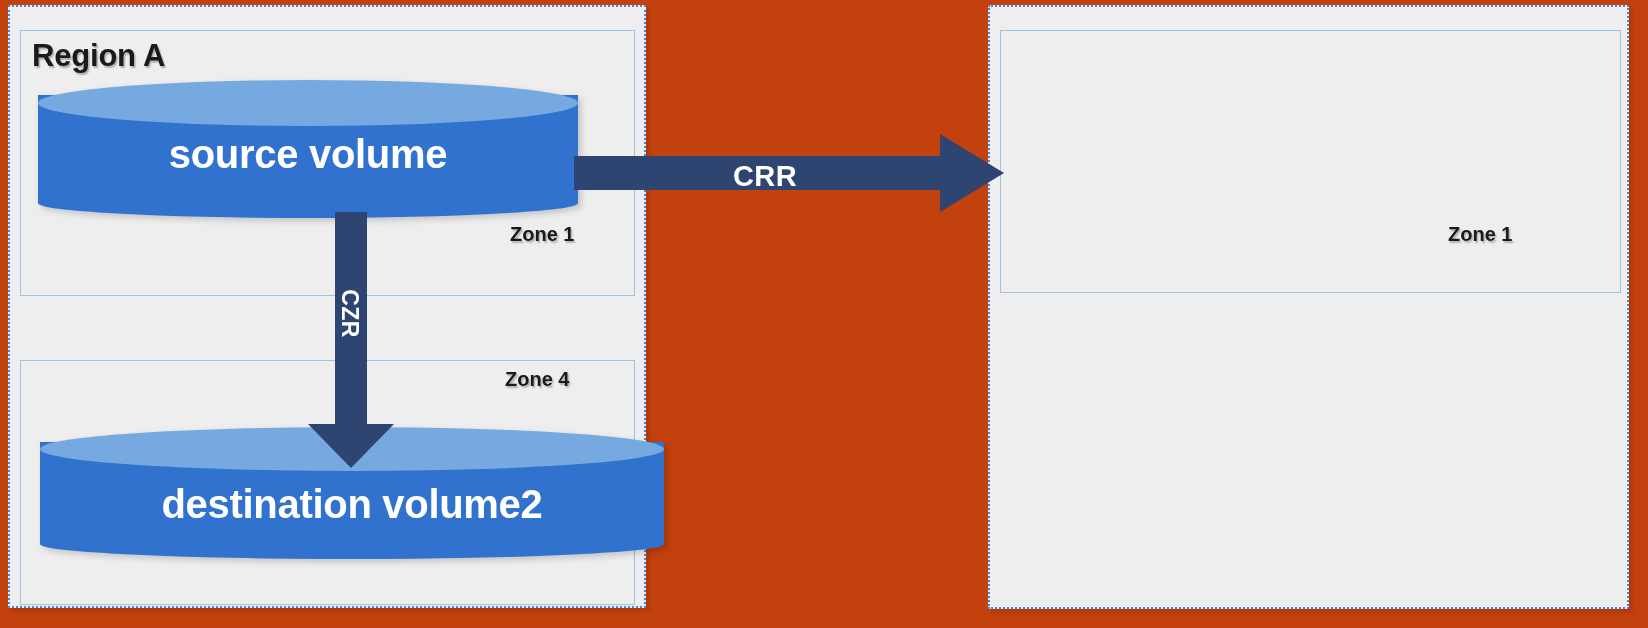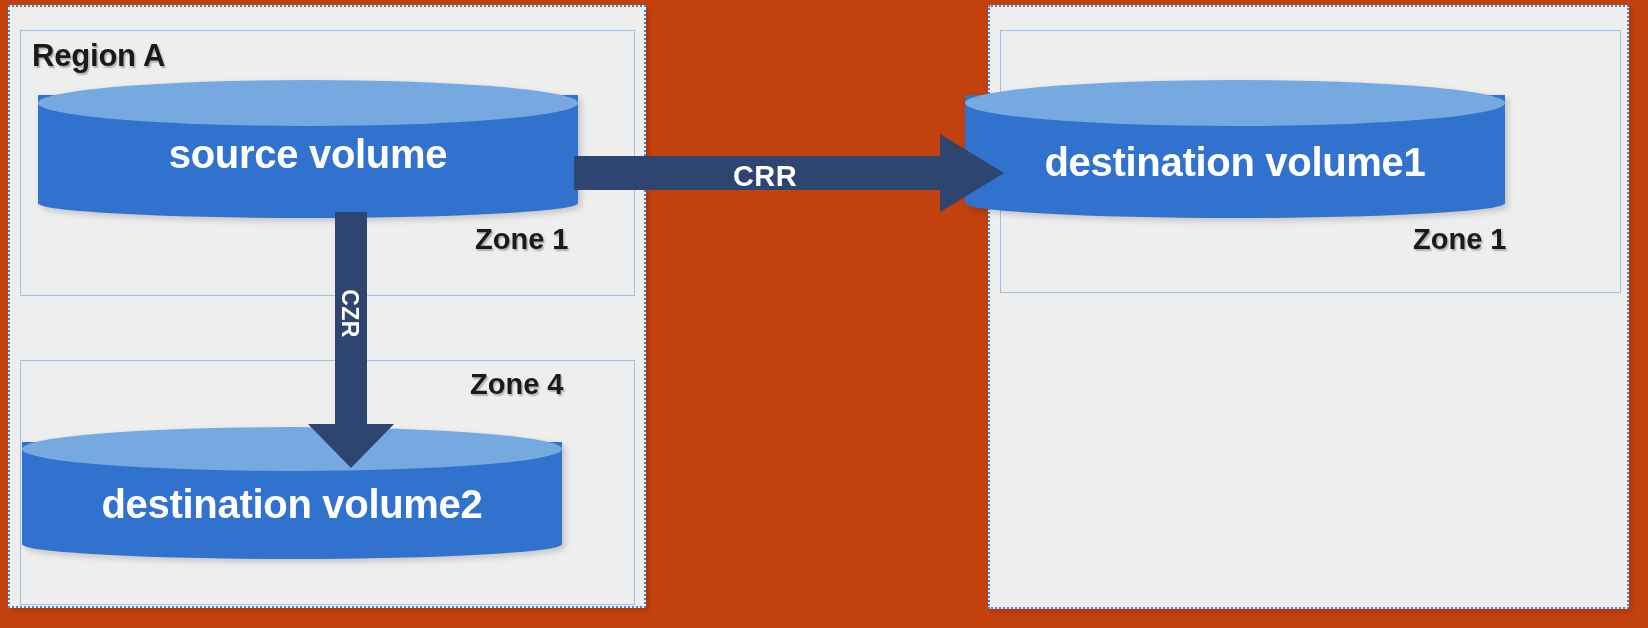--- a/index.html
+++ b/index.html
@@ -47,24 +47,25 @@
     letter-spacing: -0.2px;
     white-space: nowrap;
     text-shadow: 1.5px 1.5px 1.5px rgba(120,120,120,0.55);
   }
   #region-a-label { left: 32px;  top: 38px; }
   #region-b-label { left: 970px; top: 38px; }
 
   
   .zone-label {
     position: absolute;
-    font-size: 29px;
+    font-size: 20px;
     color: #1a1a1a;
     white-space: nowrap;
     text-shadow: 1.5px 1.5px 1.5px rgba(120,120,120,0.5);
+    margin-left: 35px;
   }
   #zone-a1-label { left: 475px;  top: 223px; }
   #zone-a2-label { left: 470px;  top: 368px; }
   #zone-b1-label { left: 1413px; top: 223px; }
 
   
   .cylinder {
     position: absolute;
     filter: drop-shadow(3px 3px 3px rgba(0,0,0,0.18));
   }
@@ -94,21 +95,21 @@
     text-align: center;
     color: #ffffff;
     font-size: 40px;
     letter-spacing: -0.3px;
     white-space: nowrap;
     z-index: 5;
   }
 
   #cyl-source        { left: 38px;  top: 80px;  width: 540px; height: 138px; }
   #cyl-dest-volume1  { left: 965px; top: 80px;  width: 540px; height: 138px; }
-  #cyl-dest-volume2  { left: 22px;  top: 427px; width: 540px; height: 132px; }
+  #cyl-dest-volume2  { left: 40px;  top: 427px; width: 624px; height: 132px; }
 
   
   .arrow-svg {
     position: absolute;
     overflow: visible;
   }
   #crr-arrow { left: 574px; top: 134px; }
   #czr-arrow { left: 308px; top: 212px; }
 
   .arrow-label {
@@ -153,26 +154,20 @@
 
   <div class="zone-label" id="zone-b1-label">Zone 1</div>
 
   <div class="cylinder" id="cyl-source">
     <div class="cyl-bottom" style="top:108px; height:30px;"></div>
     <div class="cyl-body" style="top:15px; width:100%; height:108px;"></div>
     <div class="cyl-top" style="top:0px; height:46px;"></div>
     <div class="cyl-label" style="top:52px;">source volume</div>
   </div>
 
-  <div class="cylinder" id="cyl-dest-volume1">
-    <div class="cyl-bottom" style="top:108px; height:30px;"></div>
-    <div class="cyl-body" style="top:15px; width:100%; height:108px;"></div>
-    <div class="cyl-top" style="top:0px; height:46px;"></div>
-    <div class="cyl-label" style="top:60px;">destination volume1</div>
-  </div>
 
   <div class="cylinder" id="cyl-dest-volume2">
     <div class="cyl-bottom" style="top:102px; height:30px;"></div>
     <div class="cyl-body" style="top:15px; width:100%; height:102px;"></div>
     <div class="cyl-top" style="top:0px; height:44px;"></div>
     <div class="cyl-label" style="top:55px;">destination volume2</div>
   </div>
 
   <svg class="arrow-svg" id="crr-arrow" width="430" height="78" viewBox="0 0 430 78">
     <path d="M 0 22 L 366 22 L 366 0 L 430 39 L 366 78 L 366 56 L 0 56 Z" fill="#2e4471"></path>

